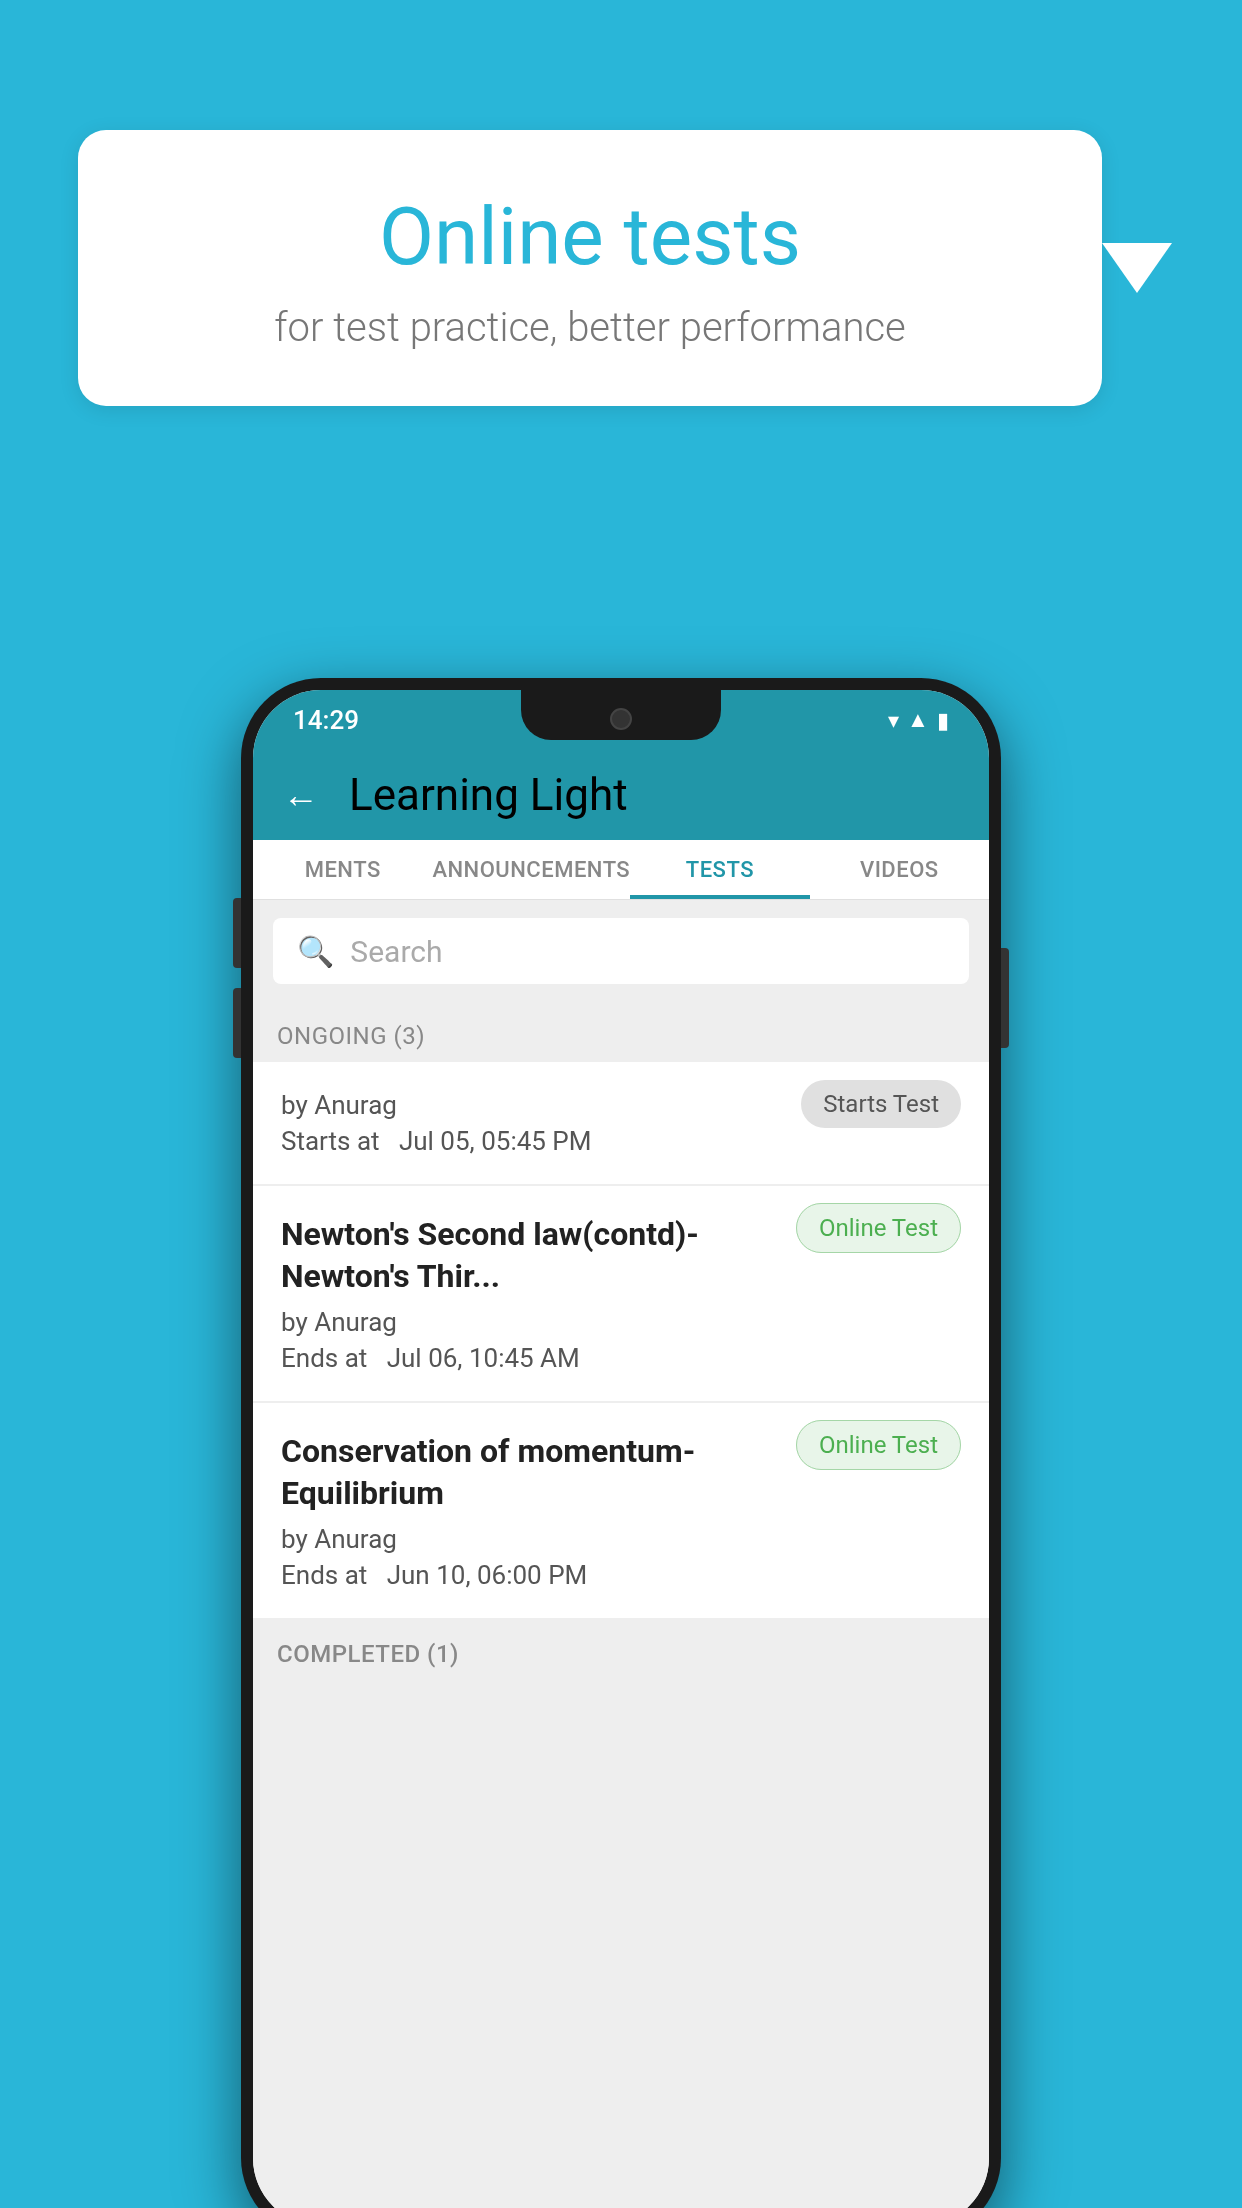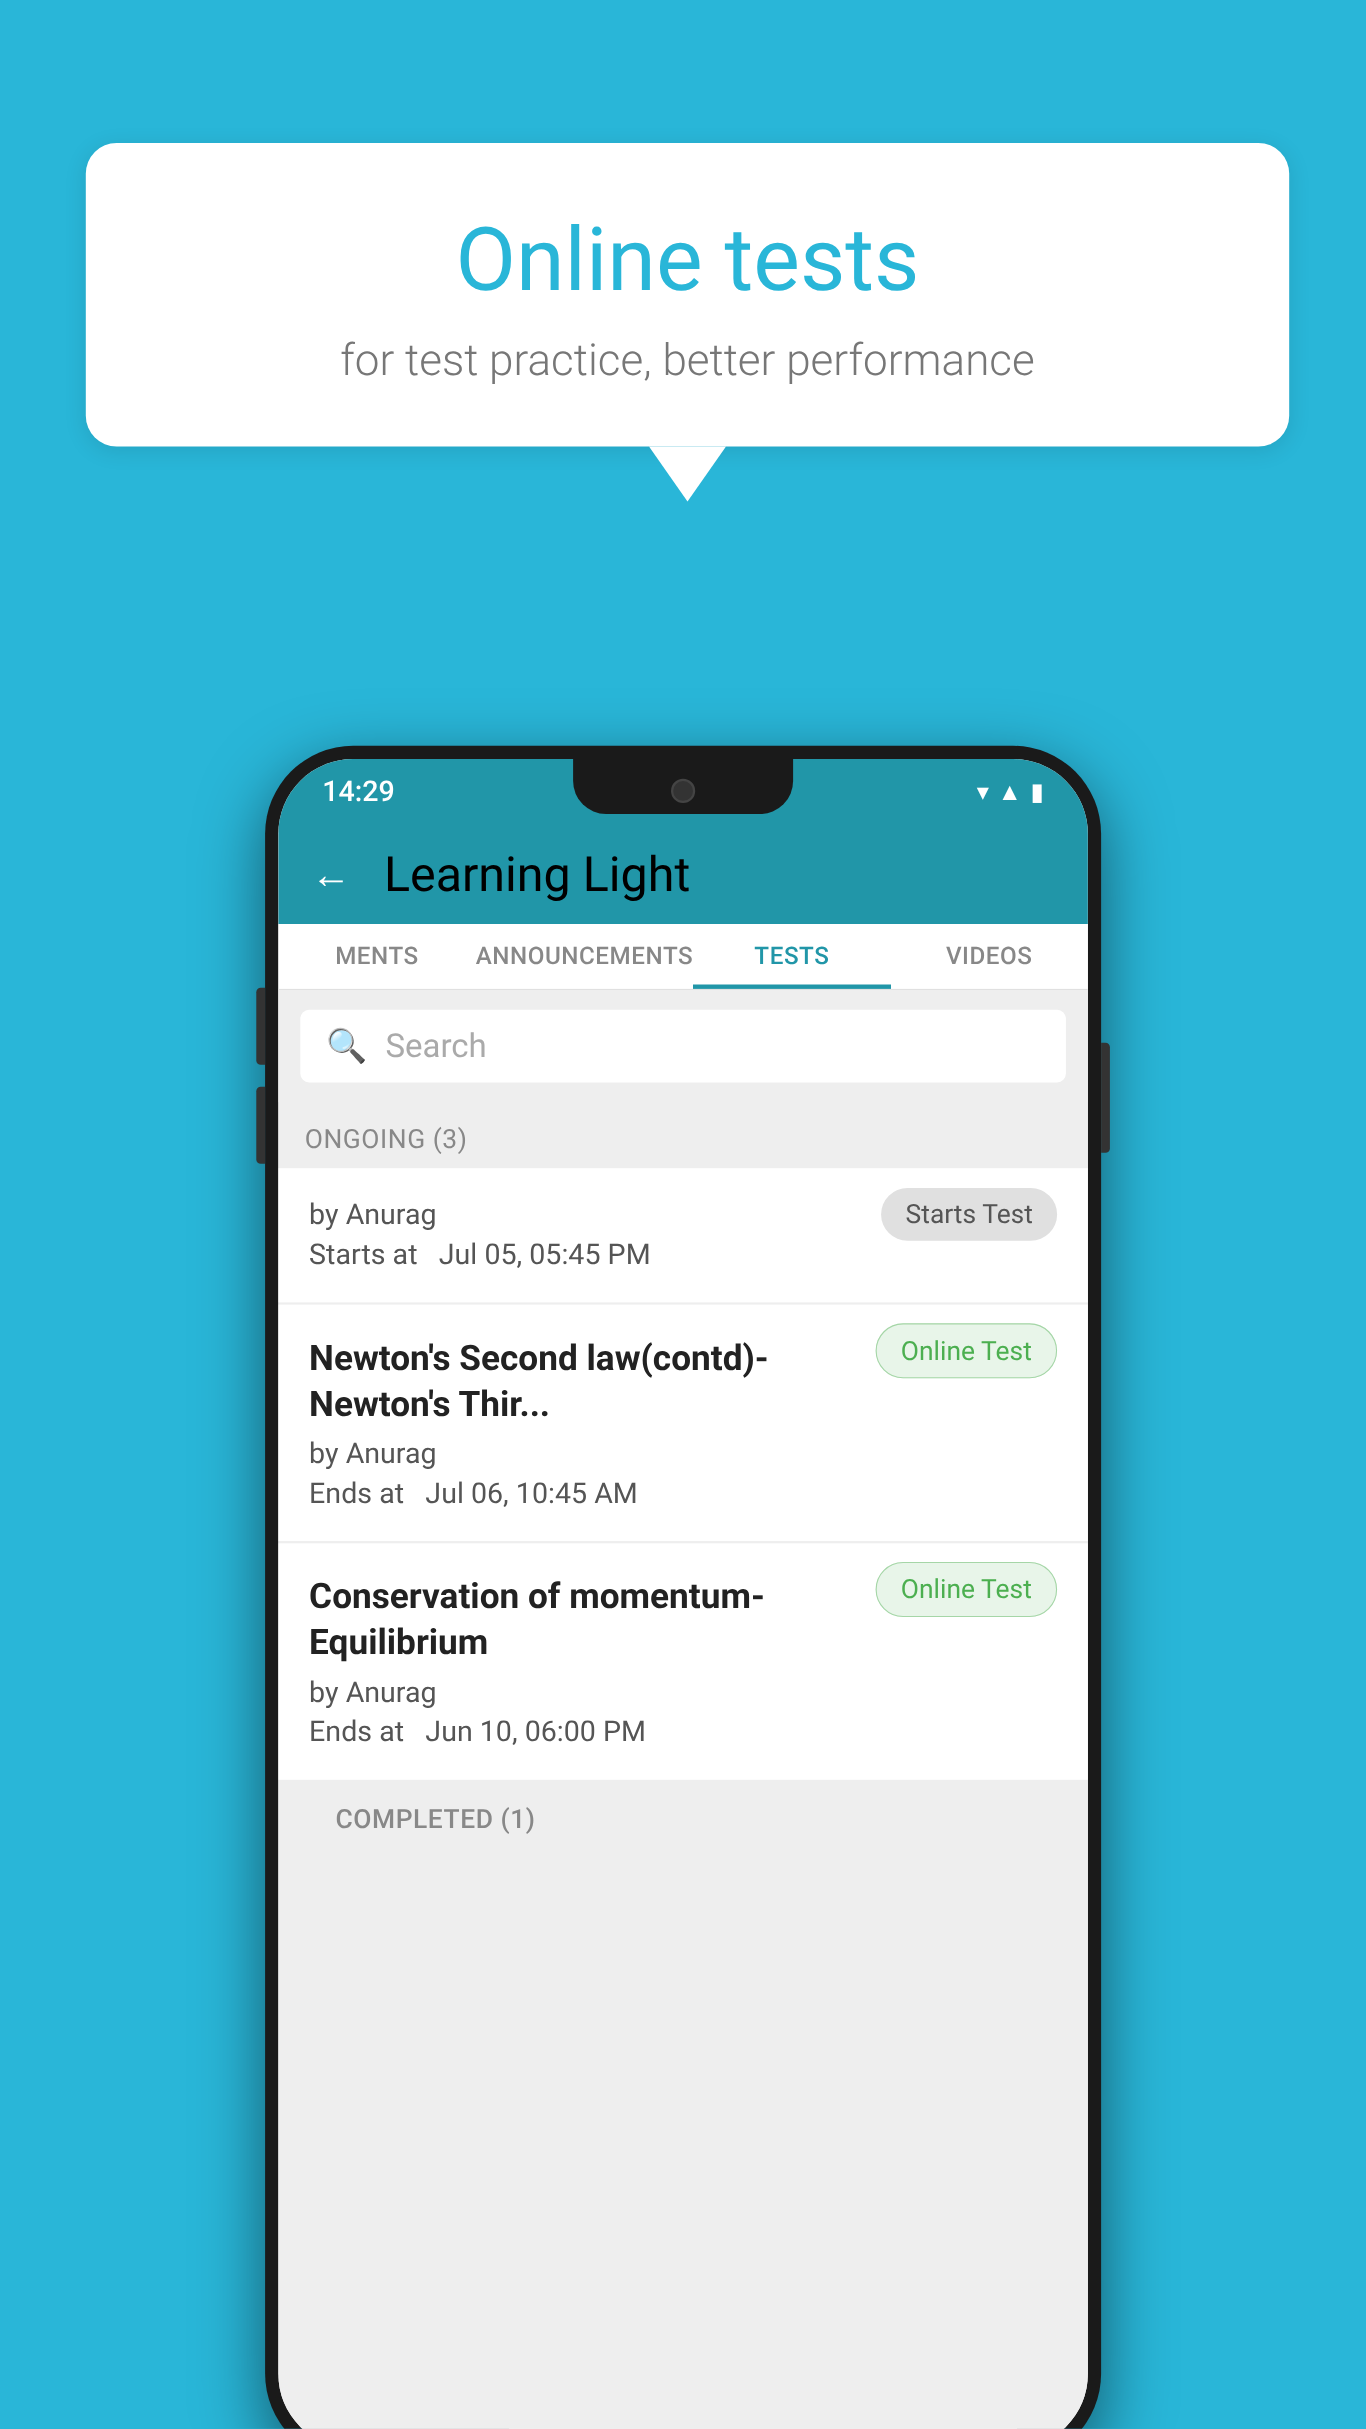--- a/index.html
+++ b/index.html
@@ -14,21 +14,21 @@
       position: relative;
     }
 
     
     .speech-bubble-container {
       position: absolute;
       top: 130px;
       left: 78px;
       right: 70px;
       display: flex;
-      flex-direction: column;
+      flex-direction: row;
       align-items: center;
       justify-content: space-between;
     }
 
     .speech-bubble {
       background: white;
       border-radius: 28px;
       padding: 60px 60px 55px;
       text-align: center;
       width: 100%;
@@ -332,21 +332,20 @@
       border: 1px solid #a5d6a7;
     }
 
     
     .completed-header {
       padding: 20px 24px 12px;
       font-size: 24px;
       color: #888;
       font-weight: 500;
       letter-spacing: 0.5px;
-      margin-left: 28px;
     }
   </style>
 </head>
 <body>
 
 <div class="speech-bubble-container">
   <div class="speech-bubble">
     <div class="speech-bubble-title">Online tests</div>
     <div class="speech-bubble-subtitle">for test practice, better performance</div>
   </div>

